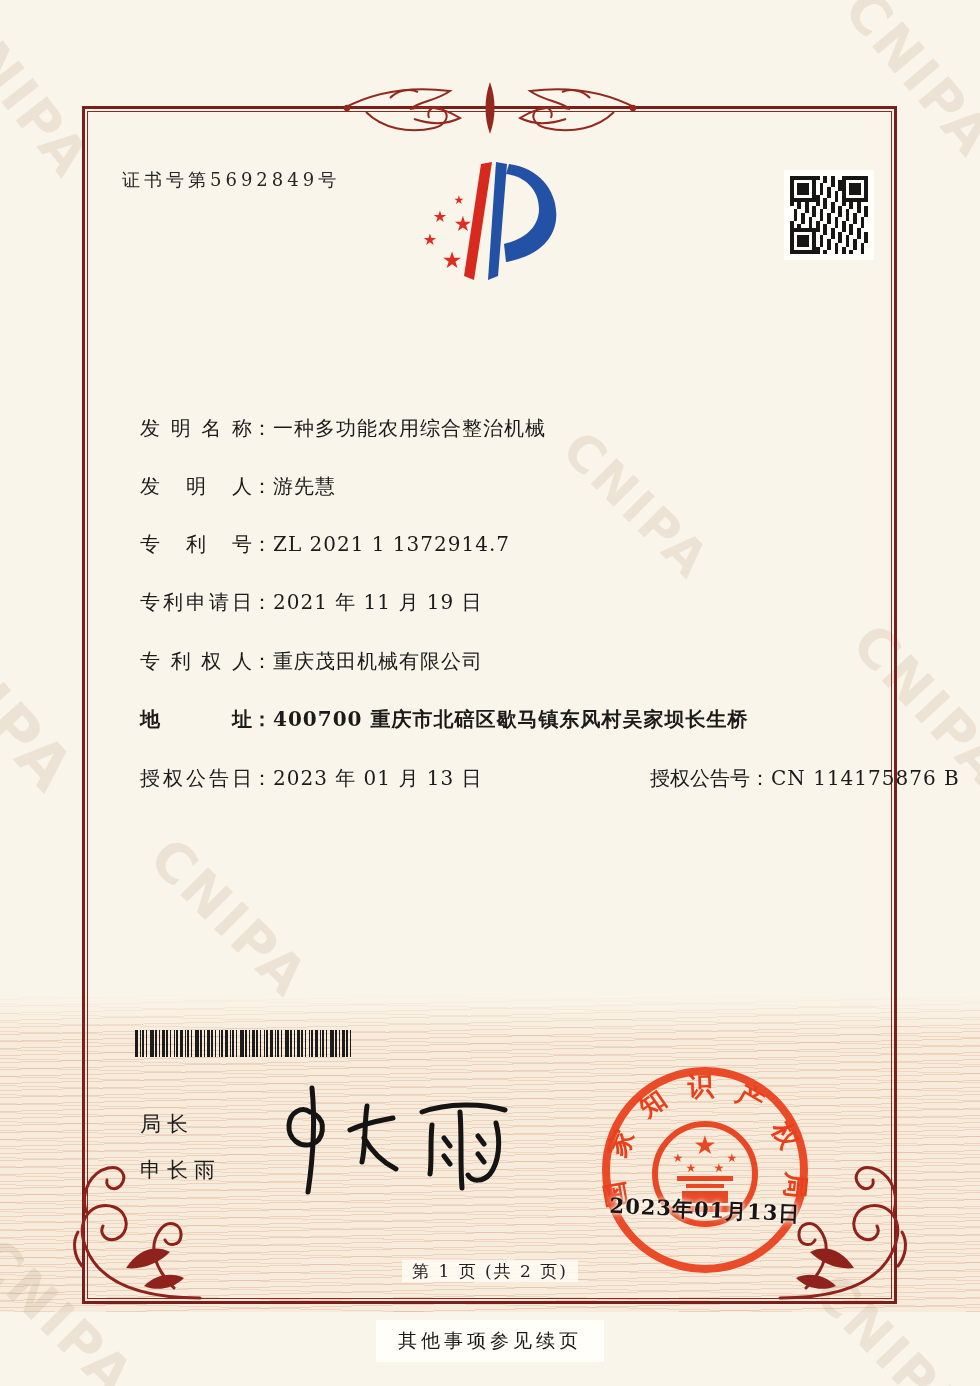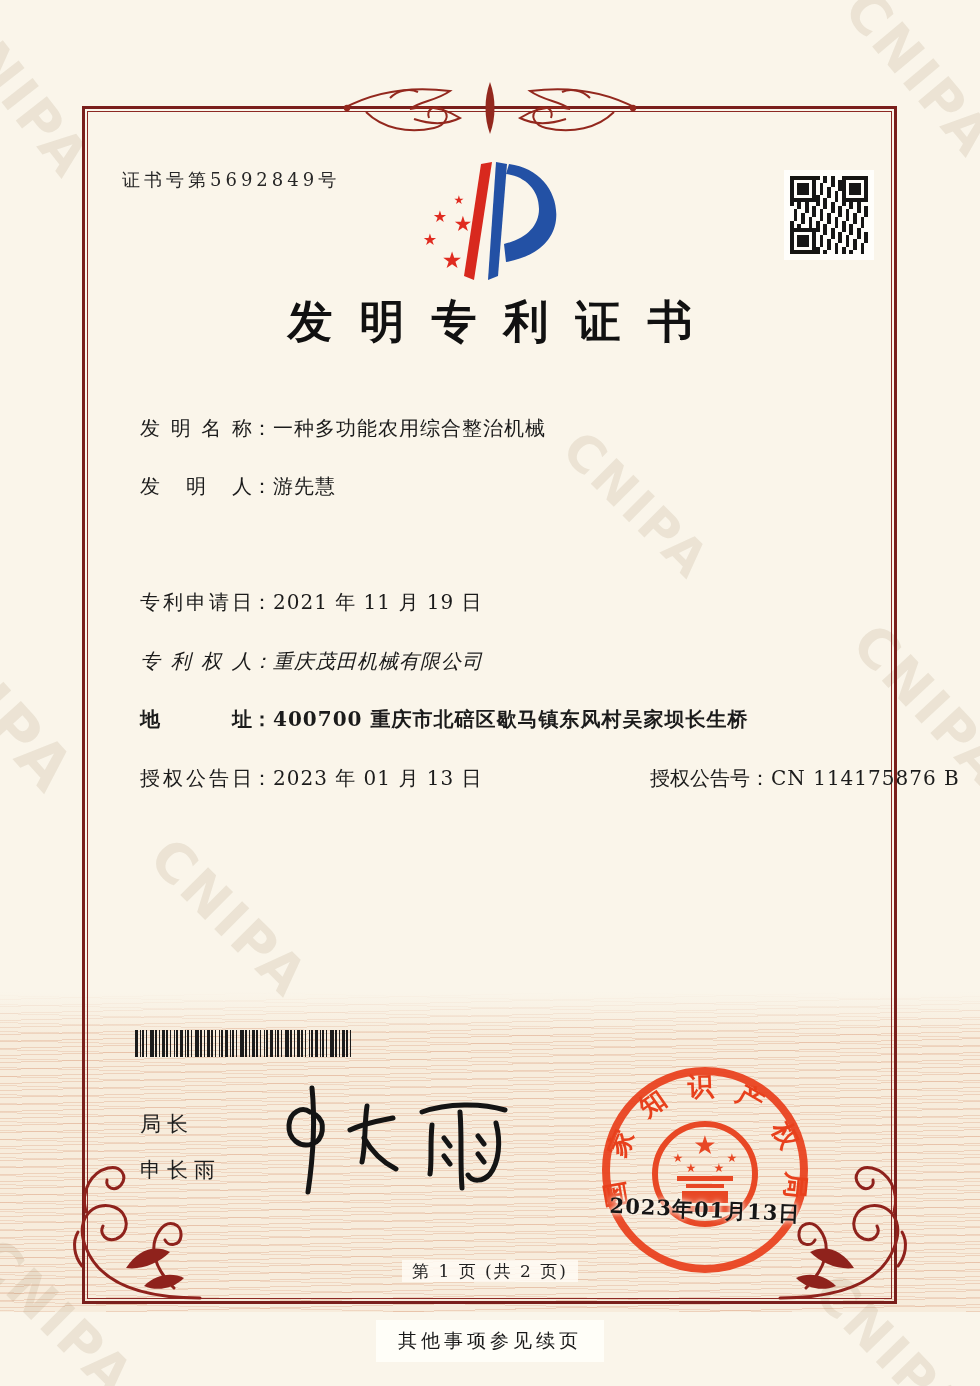--- a/index.html
+++ b/index.html
@@ -353,32 +353,34 @@
         <rect x="6" y="20" width="1" height="1"></rect>
         <rect x="7" y="20" width="1" height="1"></rect>
         <rect x="9" y="20" width="1" height="1"></rect>
         <rect x="12" y="20" width="1" height="1"></rect>
         <rect x="14" y="20" width="1" height="1"></rect>
         <rect x="16" y="20" width="1" height="1"></rect>
         <rect x="19" y="20" width="1" height="1"></rect>
       </g>
   </svg>
 
-  <div class="title">发明专利证书</div>
 
   <div class="frow" style="top:415px;">
     <span class="flabel">发明名称</span><span>：</span><span class="fvalue">一种多功能农用综合整治机械</span>
   </div>
   <div class="frow" style="top:473px;">
     <span class="flabel">发明人</span><span>：</span><span class="fvalue">游先慧</span>
   </div>
+  <div class="frow" style="top:531px;">
+    <span class="flabel">专利号</span><span>：</span><span class="fvalue">ZL 2021 1 1372914.7</span>
+  </div>
   <div class="frow" style="top:589px;">
     <span class="flabel">专利申请日</span><span>：</span><span class="fvalue">2021 年 11 月 19 日</span>
   </div>
-  <div class="frow" style="top:648px;font-style:italic;">
+  <div class="frow" style="top:648px;">
     <span class="flabel">专利权人</span><span>：</span><span class="fvalue">重庆茂田机械有限公司</span>
   </div>
   <div class="frow" style="top:706px;font-weight:bold;">
     <span class="flabel">地址</span><span>：</span><span class="fvalue">400700 重庆市北碚区歇马镇东风村吴家坝长生桥</span>
   </div>
   <div class="frow" style="top:765px;">
     <span class="flabel">授权公告日</span><span>：</span><span class="fvalue">2023 年 01 月 13 日</span>
     <span class="grant2">
       <span>授权公告号</span><span>：</span><span class="fvalue">CN 114175876 B</span>
     </span>

